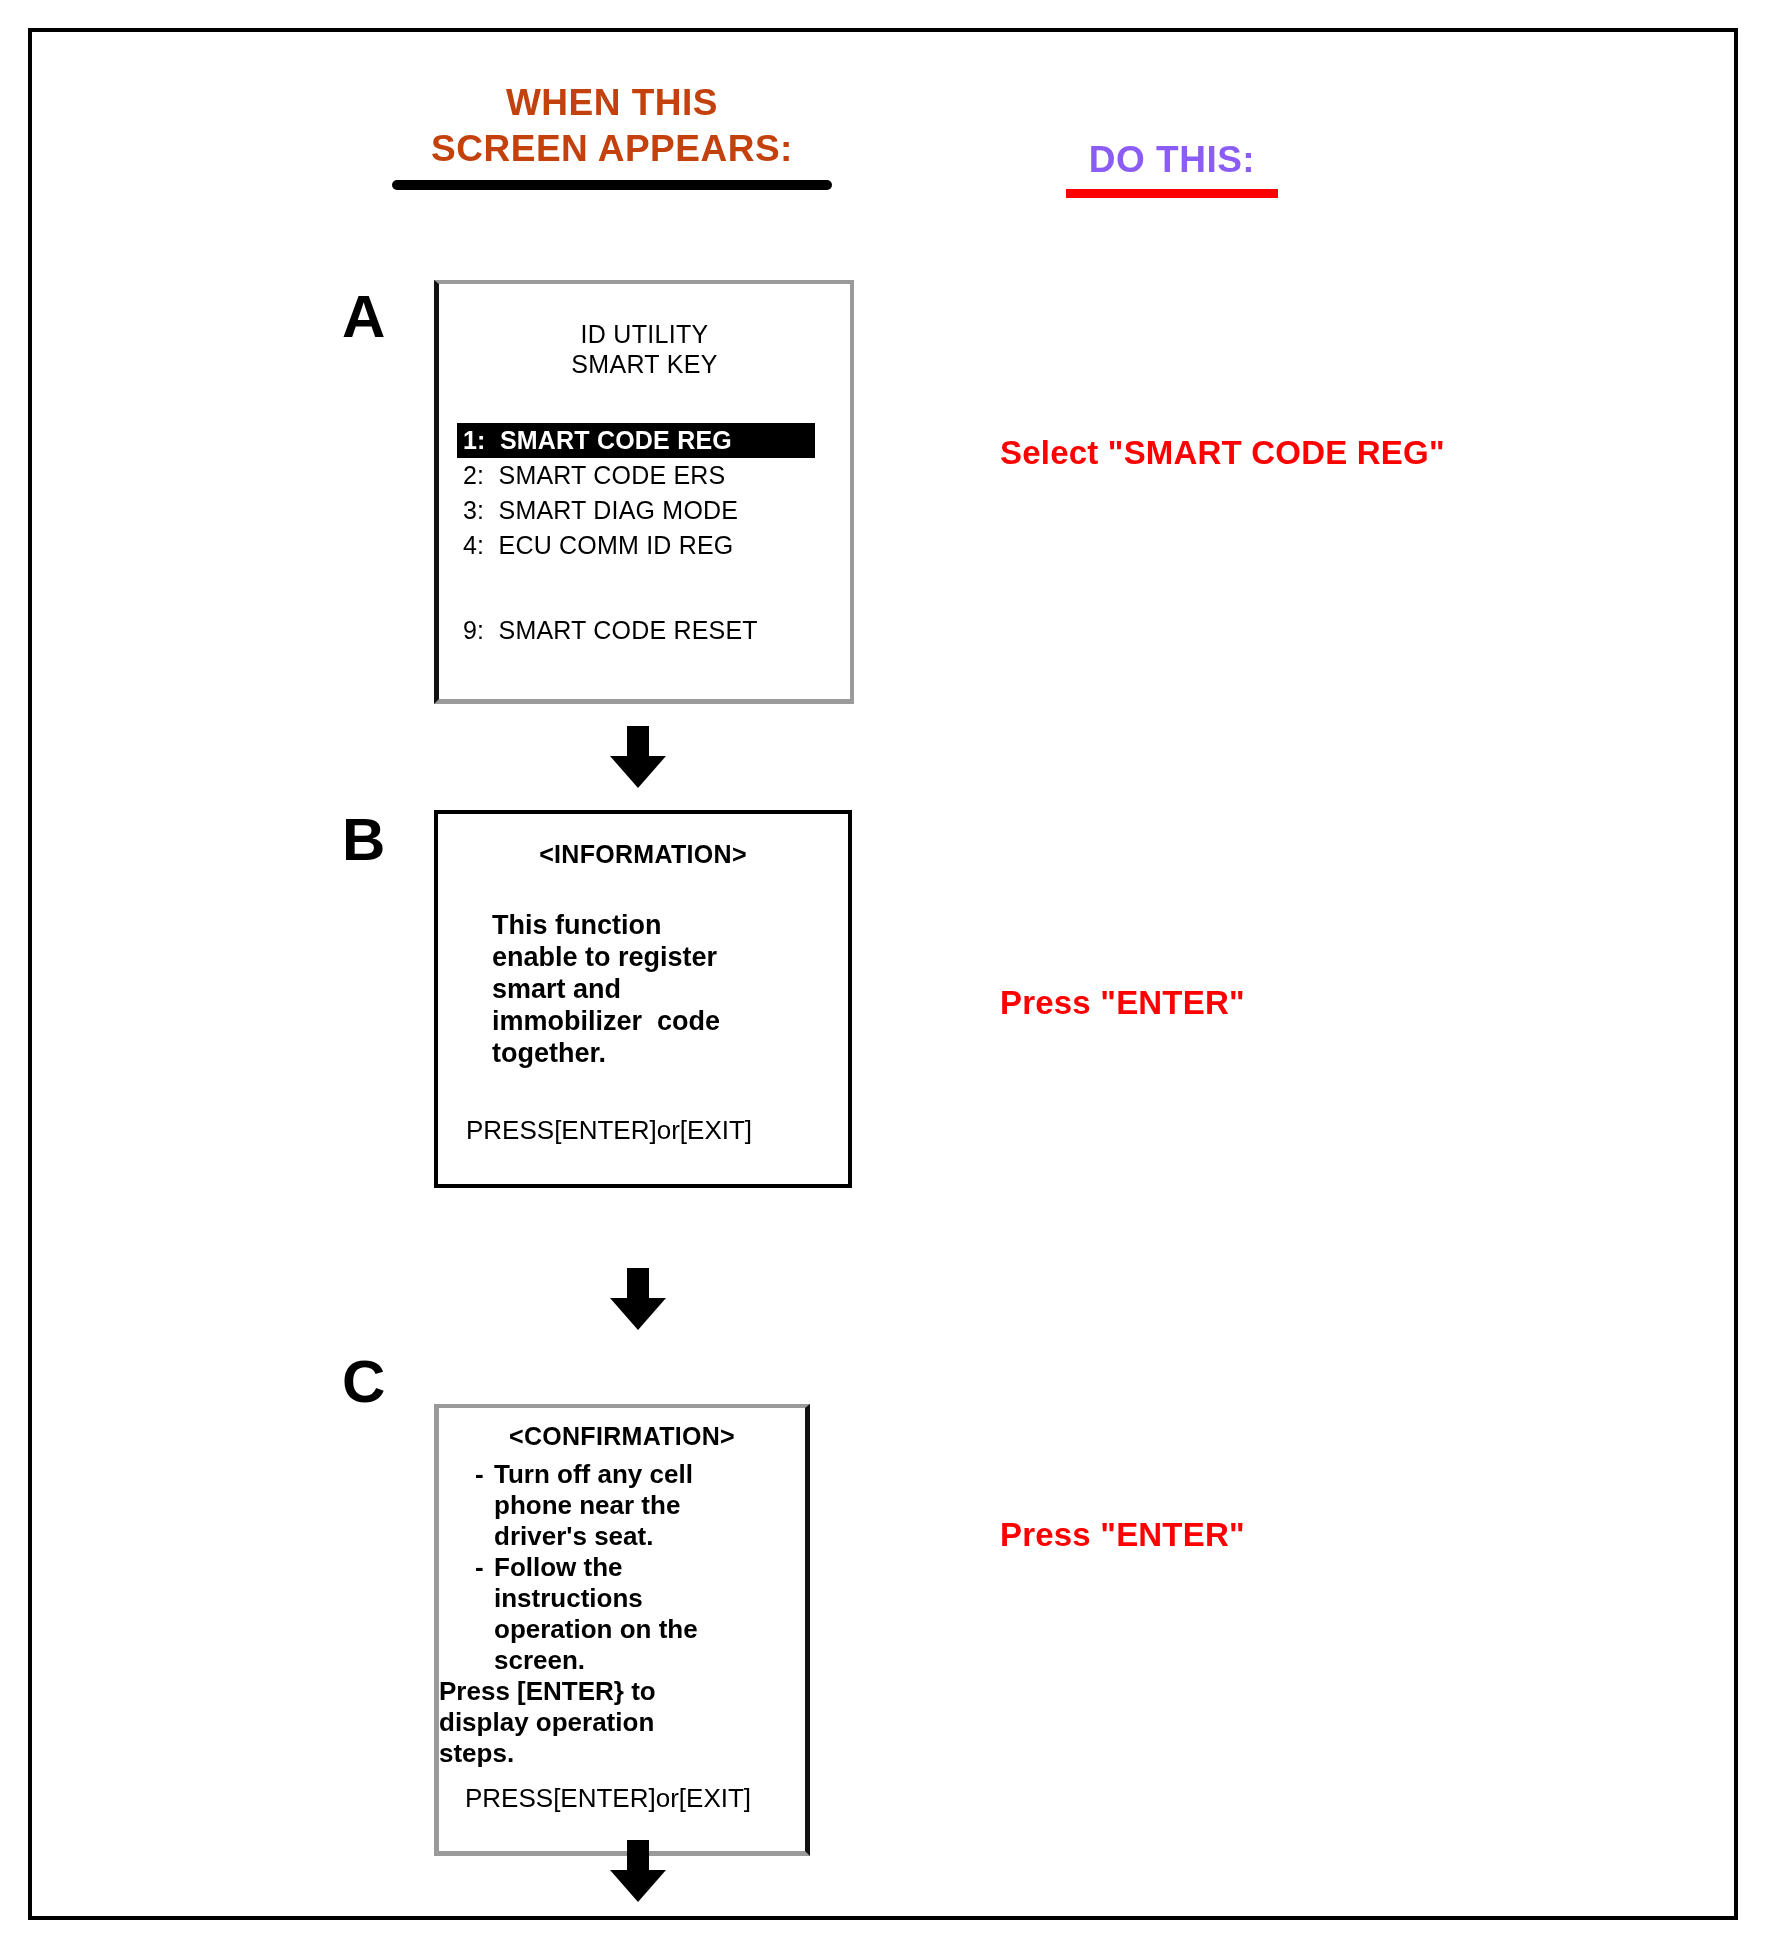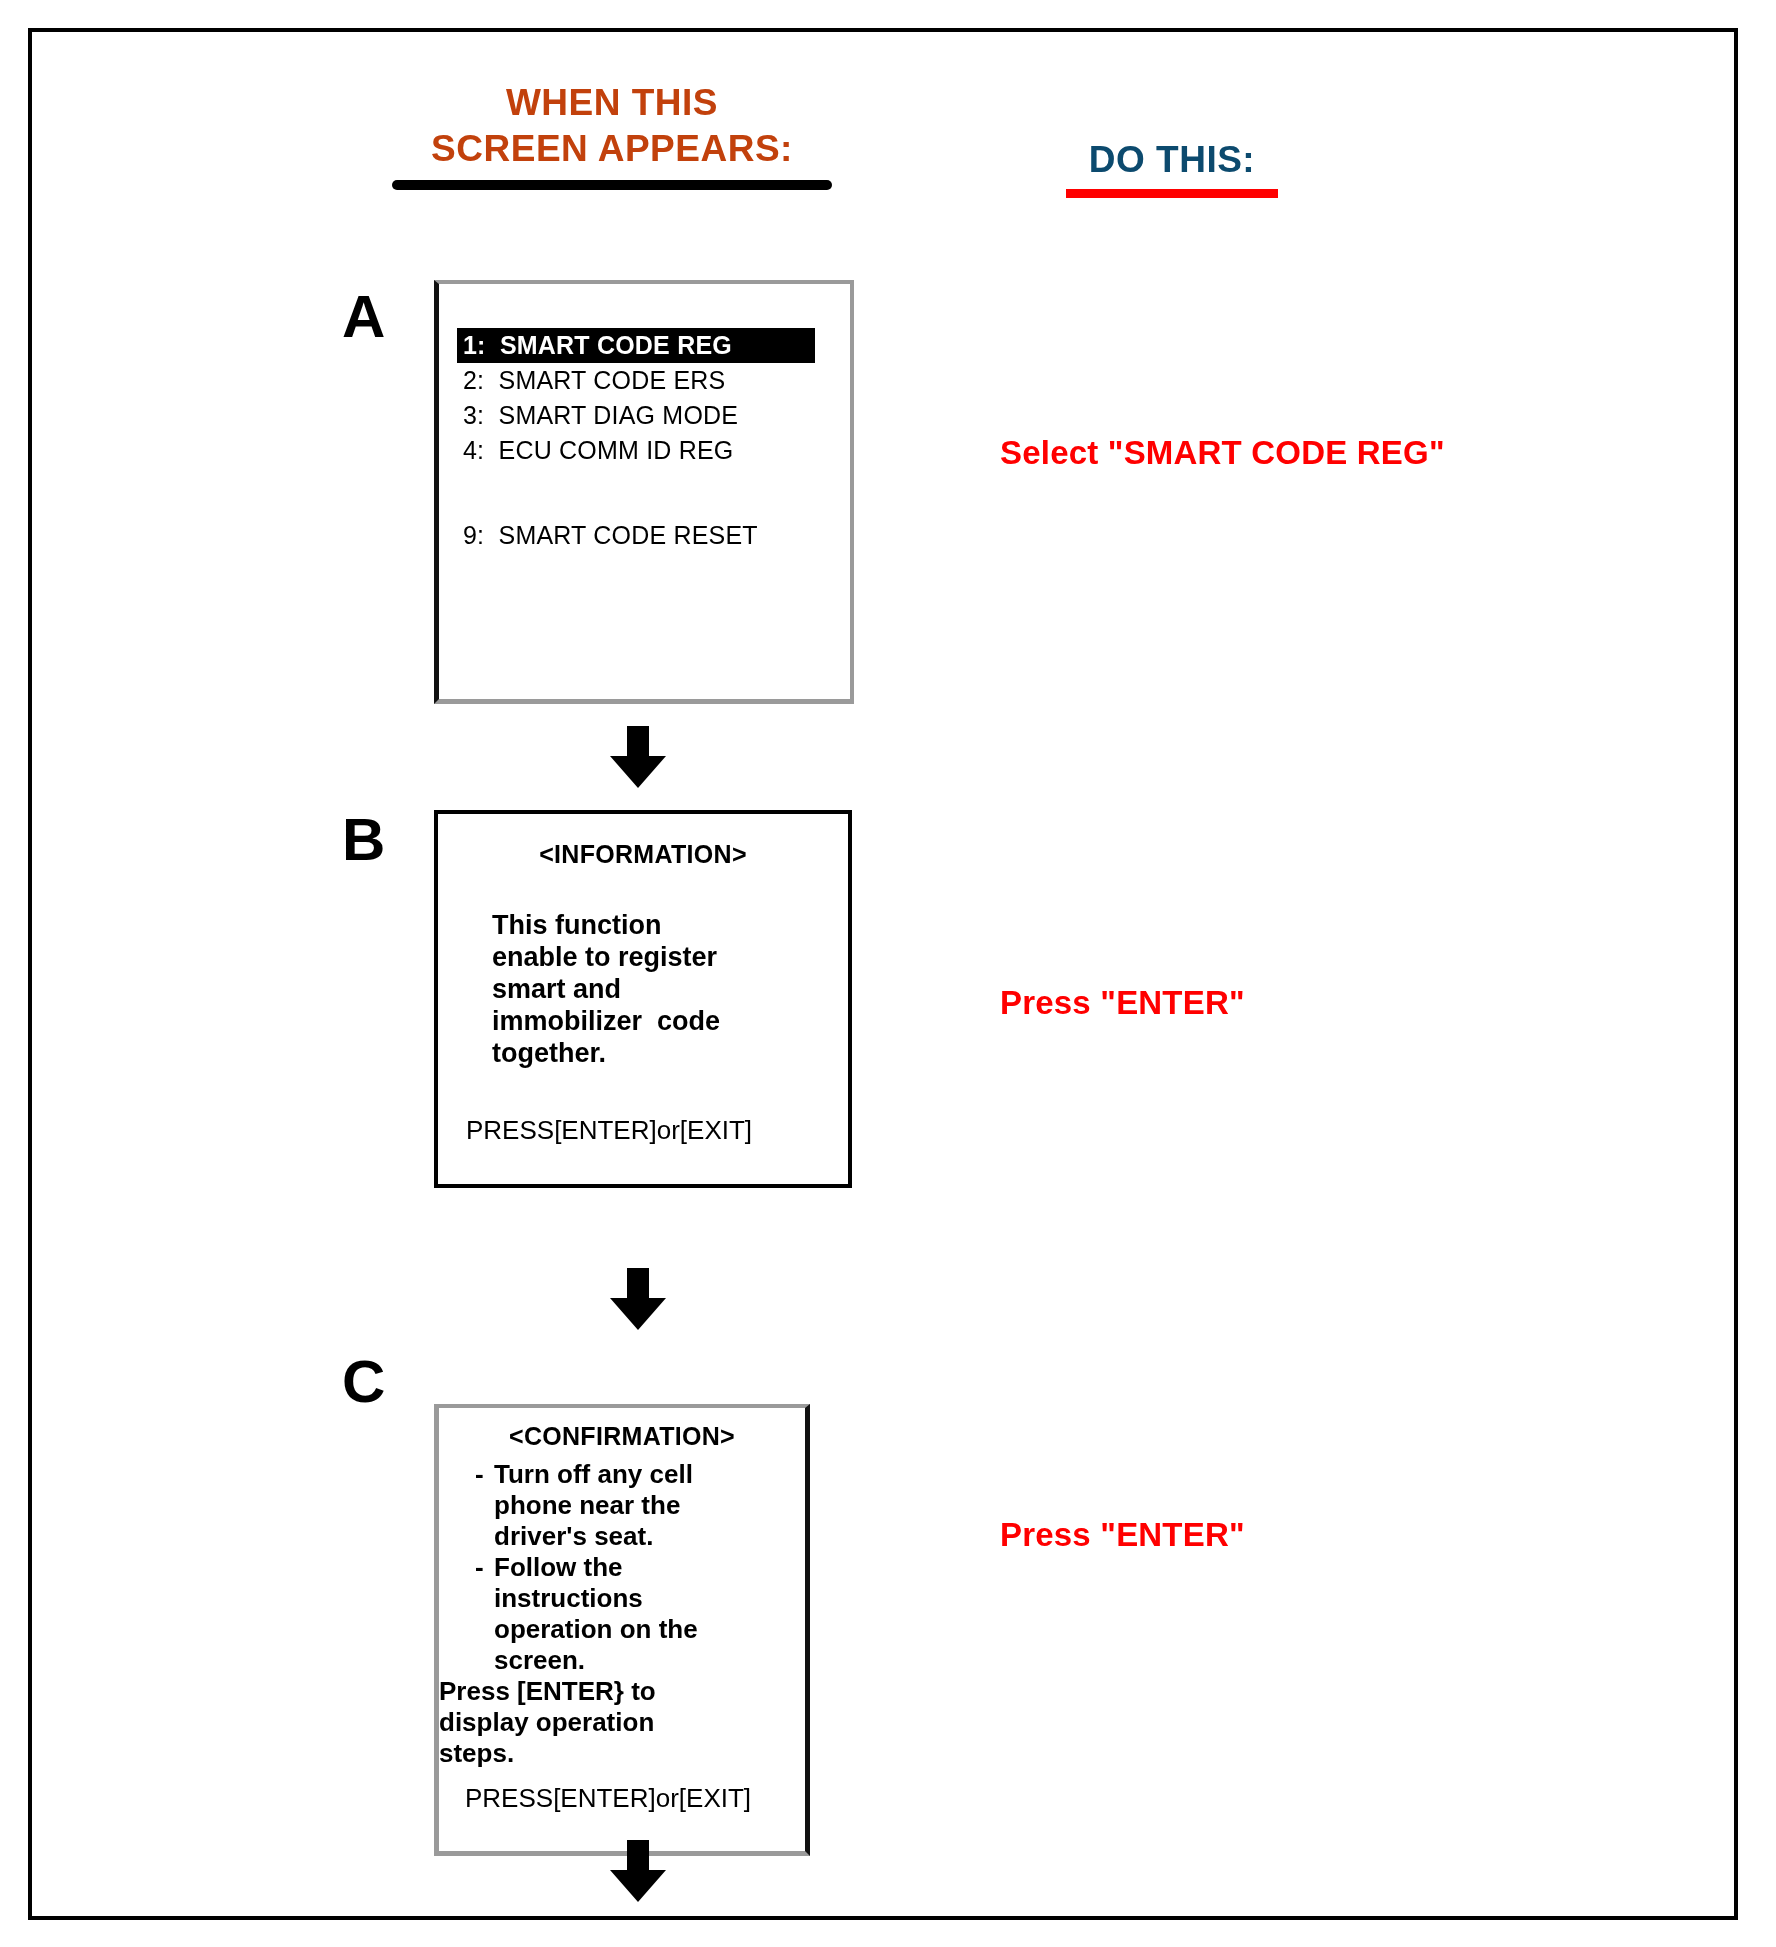--- a/index.html
+++ b/index.html
@@ -47,21 +47,21 @@
     margin: 8px auto 0 auto;
     width: 440px;
     height: 10px;
     background: #000000;
     border-radius: 5px;
   }
   #header-right {
     left: 960px;
     top: 105px;
     width: 360px;
-    color: #0c4a6e;
+    color: #8b5cf6;
     font-size: 37px;
     line-height: 46px;
   }
   #header-right .rule {
     margin: 6px auto 0 auto;
     width: 212px;
     height: 9px;
     background: #ff0000;
   }
 
@@ -241,20 +241,24 @@
   </div>
 
   <div id="header-right" class="col-header">
     <div>DO THIS:</div>
     <div class="rule"></div>
   </div>
 
   <div id="letter-a" class="step-letter">A</div>
 
   <div id="screen-a" class="screen">
+    <div class="title-block">
+      <div>ID UTILITY</div>
+      <div>SMART KEY</div>
+    </div>
     <div class="menu">
       <div class="menu-item selected"><span>1:</span>  <span>SMART CODE REG</span></div>
       <div class="menu-item"><span>2:</span>  <span>SMART CODE ERS</span></div>
       <div class="menu-item"><span>3:</span>  <span>SMART DIAG MODE</span></div>
       <div class="menu-item"><span>4:</span>  <span>ECU COMM ID REG</span></div>
       <div class="menu-gap"></div>
       <div class="menu-item last"><span>9:</span>  <span>SMART CODE RESET</span></div>
     </div>
   </div>
 

